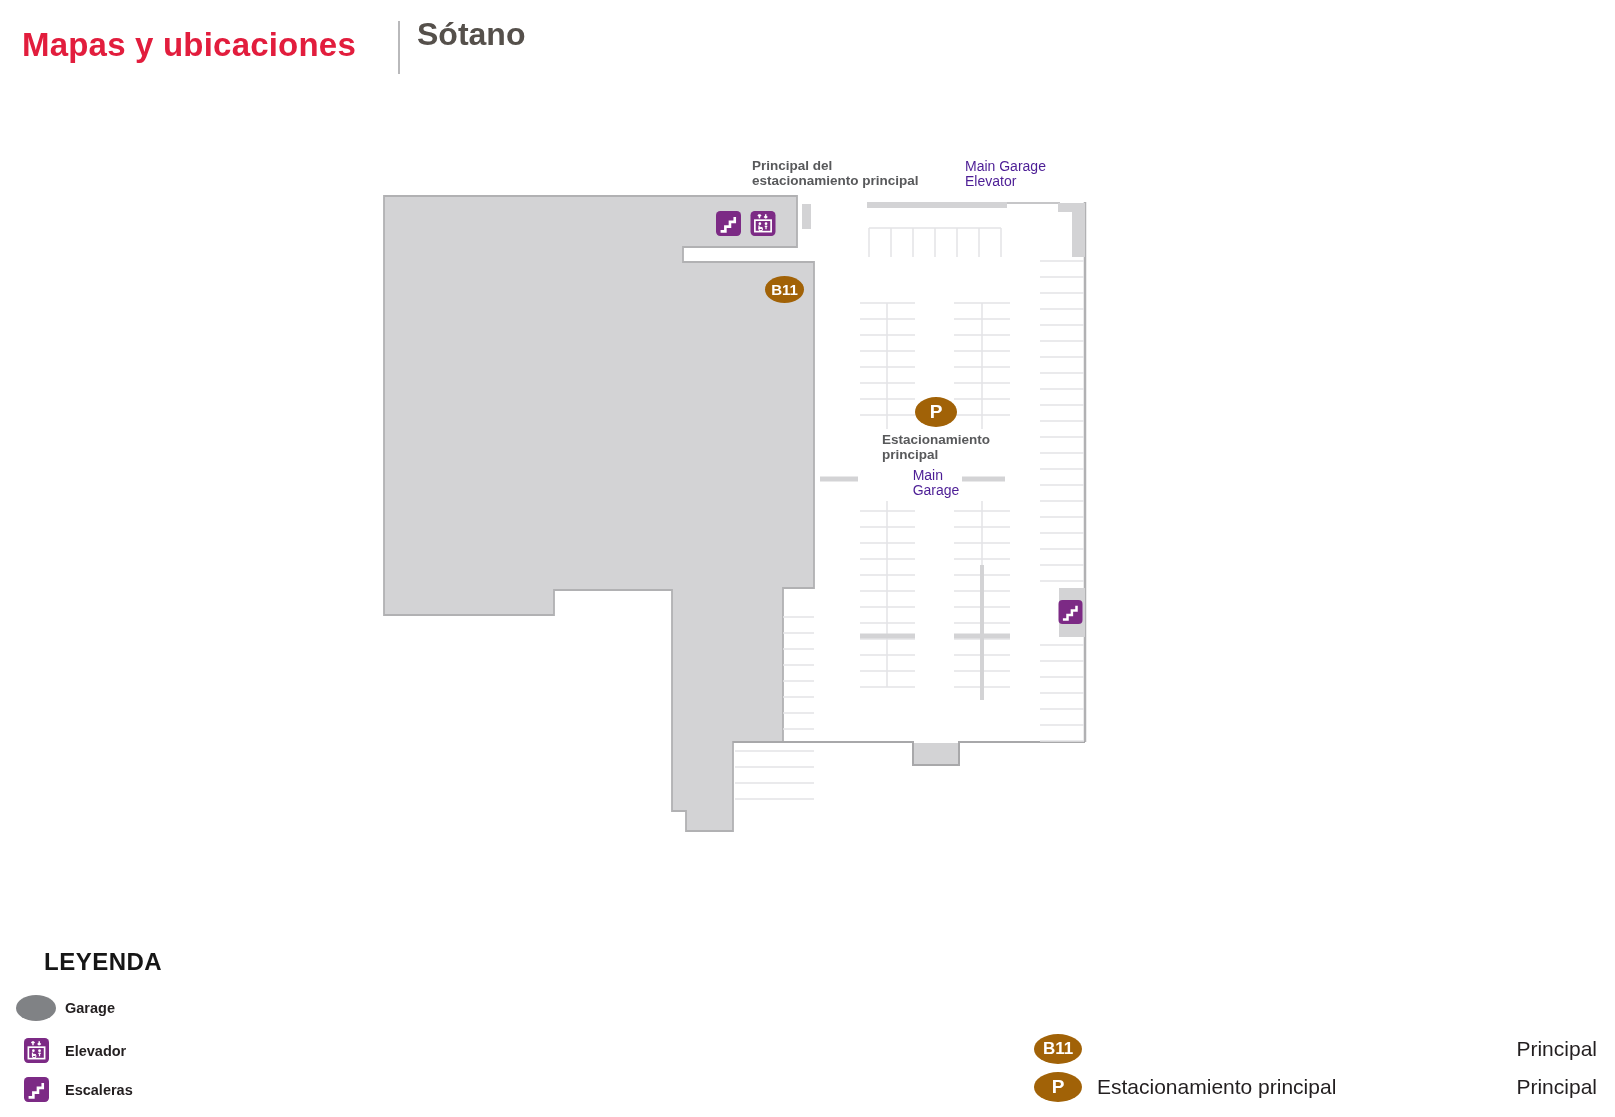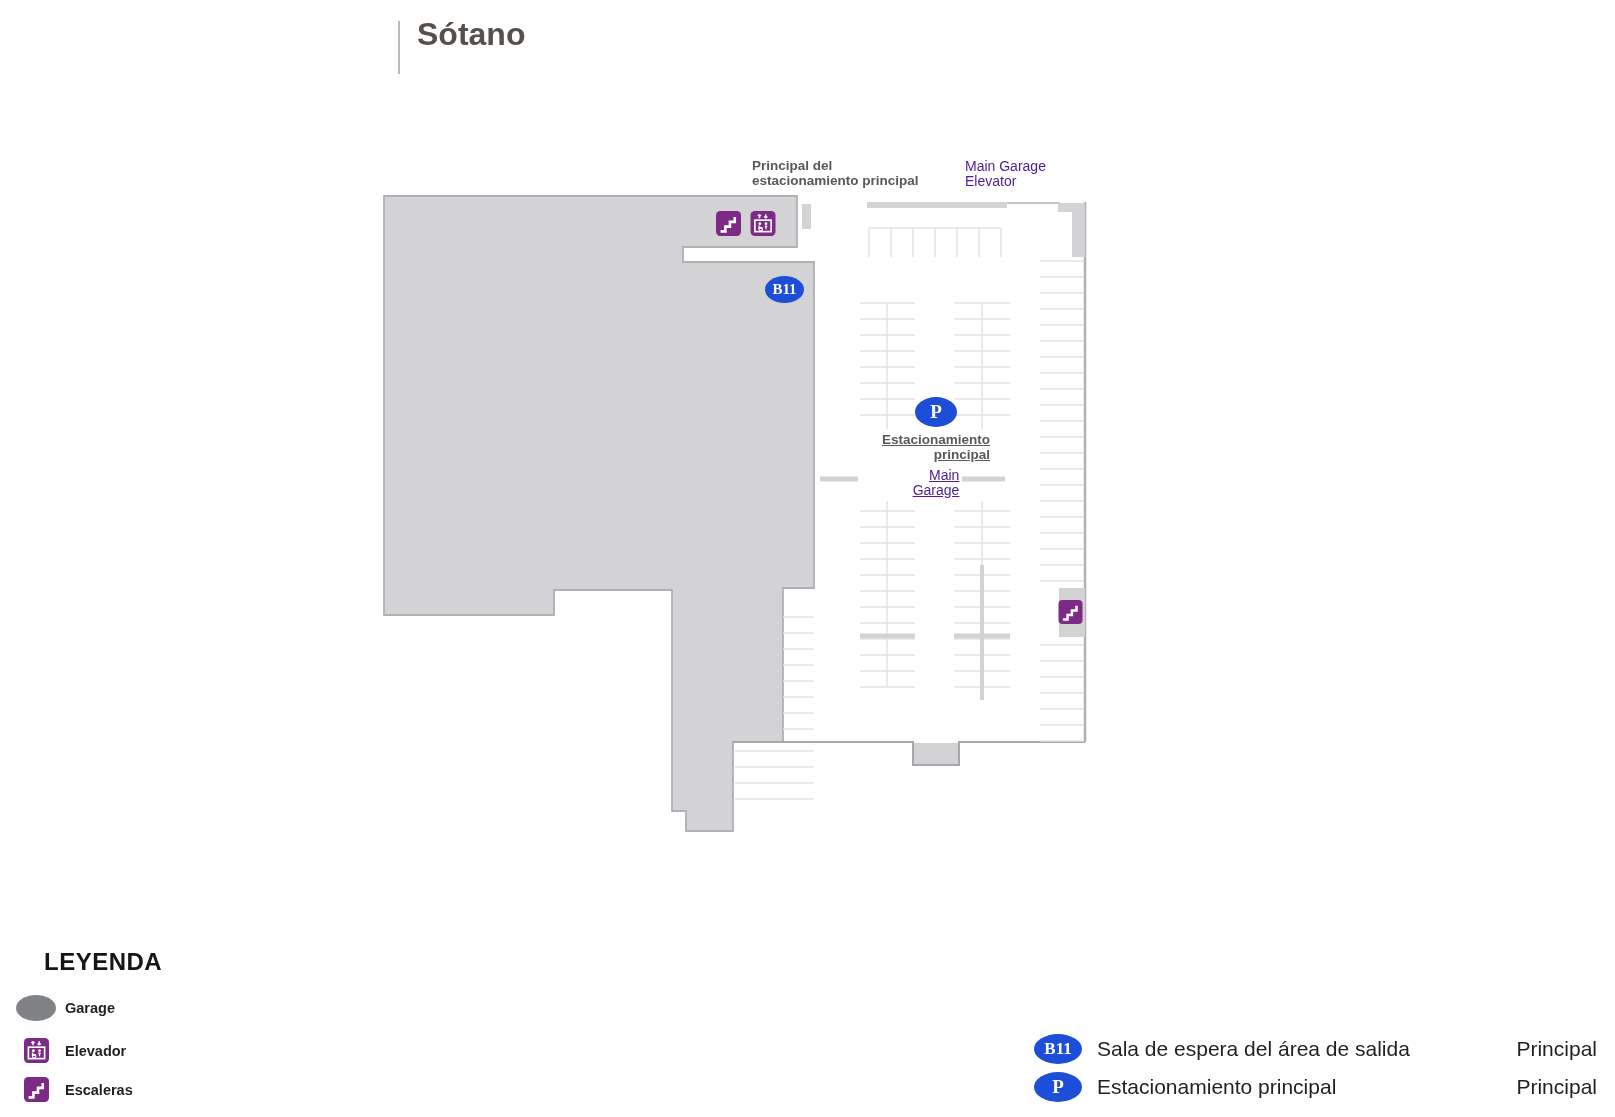--- a/index.html
+++ b/index.html
@@ -9,34 +9,35 @@
   
   .section-title{left:22px;top:26px;font-size:33px;font-weight:bold;color:#e21d3d;letter-spacing:.2px;}
   .header-divider{left:398px;top:21px;width:2px;height:53px;background:#b9b9bb;}
   .page-title{left:417px;top:16px;font-size:32px;font-weight:bold;color:#55504b;}
   
   #map-svg{left:0;top:0;}
   
   .map-label{white-space:pre-line;}
   .lbl-es{font-weight:bold;color:#58595b;font-size:13.5px;line-height:14.5px;}
   .lbl-en{color:#4c1d95;font-size:14px;line-height:15px;}
-  .center-x{transform:translateX(-50%);text-align:right;text-decoration:underline;}
+  .center-x{transform:translateX(-50%);text-align:left;}
   
-  .badge{display:flex;align-items:center;justify-content:center;background:#1d4ed8;color:#fff;font-weight:bold;border-radius:50%;font-family:Liberation Serif, serif;}
+  .badge{display:flex;align-items:center;justify-content:center;background:#a16207;color:#fff;font-weight:bold;border-radius:50%;}
   .icon-tile{display:block;}
   
   .legend-title{left:17px;top:948px;font-size:24px;font-weight:bold;color:#161616;letter-spacing:.5px;margin-left:27px;}
   .legend-label{font-size:14.5px;font-weight:bold;color:#231f20;}
   .loc-text{font-size:21px;color:#231f20;}
 </style>
 </head>
 <body>
 
 <div id="page">
 
+  <div class="abs section-title">Mapas y ubicaciones</div>
   <div class="abs header-divider"></div>
   <div class="abs page-title">Sótano</div>
 
   <svg id="map-svg" class="abs" width="1615" height="1117" viewBox="0 0 1615 1117" xmlns="http://www.w3.org/2000/svg">
 
     <path d="M384 196 H797 V247 H683 V262 H814 V588 H783 V742 H733 V831 H686 V811 H672 V590 H554 V615 H384 Z" fill="#d3d3d5" stroke="#b1b1b3" stroke-width="1.8"></path>
 
     <rect x="802" y="204" width="9" height="25" fill="#d3d3d5"></rect>
 
     <rect x="867" y="202" width="140" height="6" fill="#d3d3d5"></rect>
@@ -123,20 +124,19 @@
 
   <div class="abs" style="left:24px;top:1077px;">
     <svg class="icon-tile" width="25" height="25" viewBox="0 0 24 24">
       <rect width="24" height="24" rx="4" fill="#7c2a85"></rect>
       <path d="M4.4 19.6H9V15h4.4v-4.6H18V5.8" stroke="#fff" stroke-width="2.5" fill="none"></path>
     </svg>
   </div>
   <div class="abs legend-label" style="left:65px;top:1082px;">Escaleras</div>
 
   <div class="abs badge" style="left:1034px;top:1034px;width:48px;height:30px;font-size:17px;">B11</div>
-  <div class="abs loc-text" style="left:1097px;top:1037px;">Sala de espera del área de salida</div>
   <div class="abs loc-text" style="right:18px;top:1037px;">Principal</div>
 
   <div class="abs badge" style="left:1034px;top:1072px;width:48px;height:30px;font-size:19px;">P</div>
   <div class="abs loc-text" style="left:1097px;top:1075px;">Estacionamiento principal</div>
   <div class="abs loc-text" style="right:18px;top:1075px;">Principal</div>
 
 </div>
 
 </body></html>

